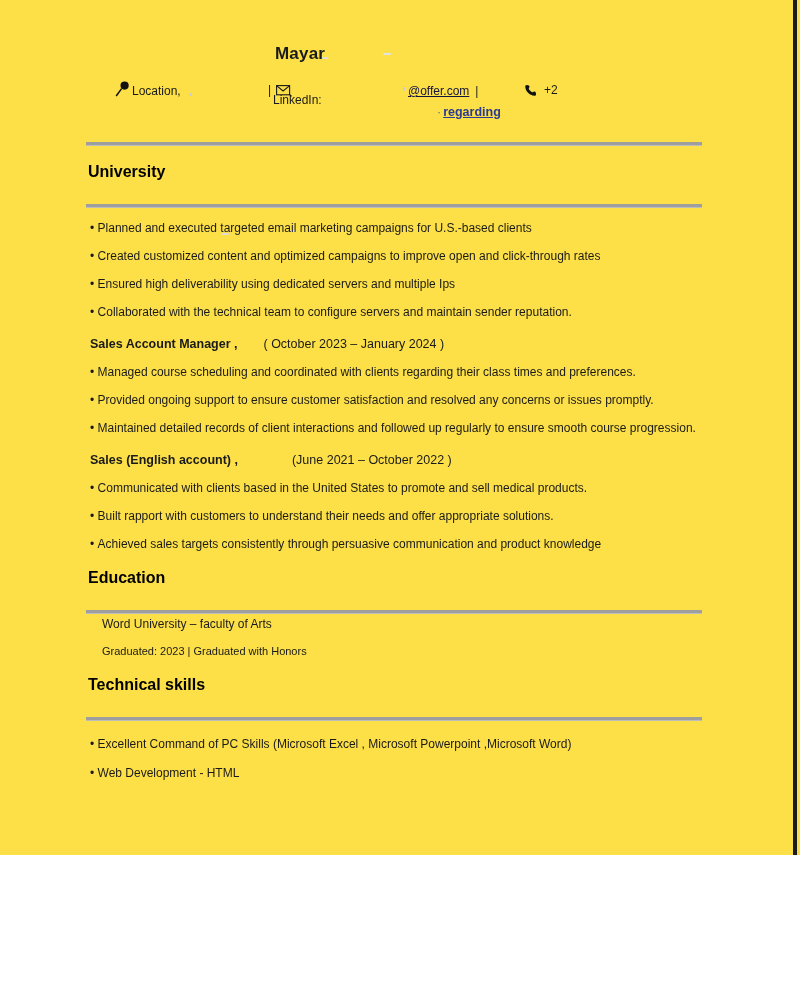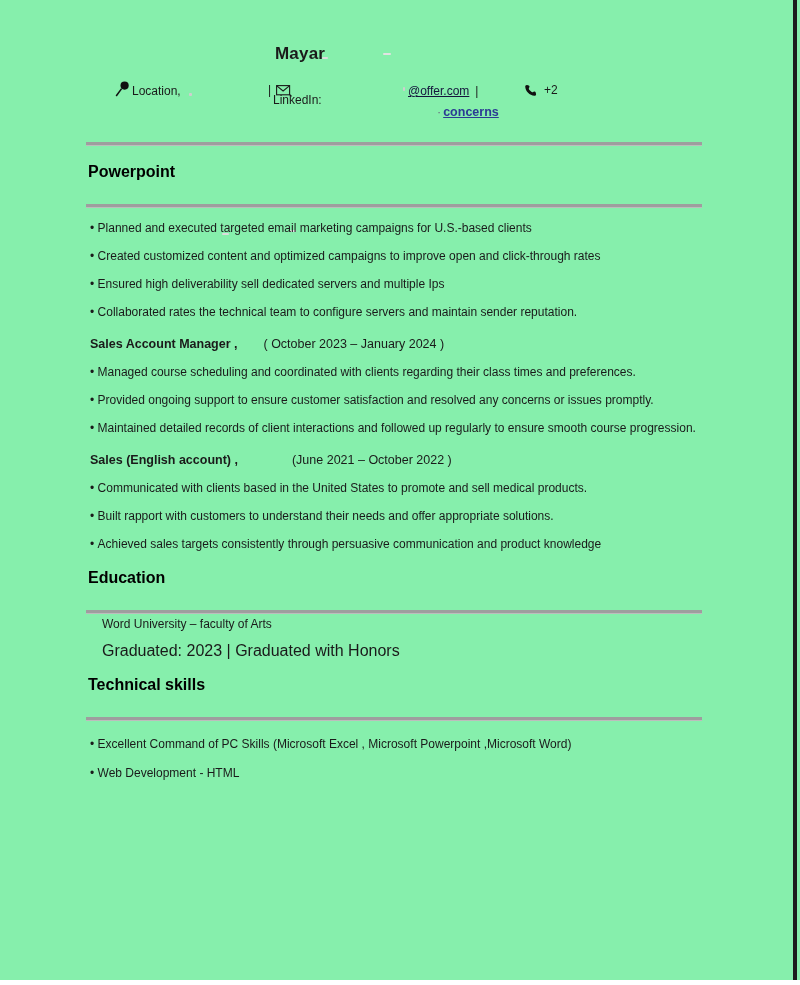--- a/index.html
+++ b/index.html
@@ -1,17 +1,17 @@
 <!DOCTYPE html>
 <html><head>
 <meta charset="utf-8">
 <style>
   html,body{margin:0;padding:0;background:#ffffff;}
   .page{
-    position:relative;width:800px;height:980px;background:#86efac;overflow:hidden;
+    position:relative;width:800px;height:855px;background:#fde047;overflow:hidden;
     font-family:"Liberation Sans","DejaVu Sans",sans-serif;color:#1a1a1a;
   }
   .right-edge-bar{position:absolute;left:793px;top:0;width:4px;height:985px;background:#1c1c1c;}
   
   .name{position:absolute;left:275px;top:44px;font-size:17px;font-weight:700;letter-spacing:.2px;}
   .c-abs{position:absolute;font-size:12px;white-space:nowrap;}
   .pin-wrap{position:absolute;left:115px;top:80px;}
   .loc{left:132px;top:84px;}
   .div-env{left:268px;top:83px;display:flex;align-items:center;gap:5px;}
   .email-wrap{left:408px;top:84px;}
@@ -34,21 +34,21 @@
   .jobtitle.tight{margin-top:16px;}
   .role{font-weight:700;}
   .period{font-weight:400;}
   .gap{display:inline-block;height:1px;}
   .g1{width:146px;} .g2{width:26px;} .g3{width:54px;}
   .bl{font-size:12px;line-height:16px;margin:12px 0 0 0;padding-left:4px;}
   .bl::before{content:"\2022\00a0 ";}
   .edu1{font-size:12.5px;font-weight:700;line-height:16px;margin:16px 0 0 0;padding-left:4px;}
   .edu1::before{content:"\2022\00a0";font-weight:400;}
   .edu2{font-size:12px;line-height:16px;margin:2px 0 0 0;padding-left:16px;}
-  .edu3{font-size:16px;line-height:16px;margin:11px 0 0 0;padding-left:16px;}
+  .edu3{font-size:11px;line-height:16px;margin:11px 0 0 0;padding-left:16px;}
   .skill1{margin-top:15px;}
   .skill2{margin-top:13px;}
   .icon{display:inline-block;vertical-align:middle;}
 </style>
 </head>
 <body>
 
 <div class="page">
 
   <div class="right-edge-bar"></div>
@@ -86,36 +86,36 @@
     <span>
       <svg class="icon" width="13" height="13" viewBox="0 0 16 16">
         <path fill="#111" d="M1.5,3.2 C1.4,1.9 2.6,0.9 3.8,1.2 L5.7,1.7 C6.5,1.9 7,2.8 6.7,3.6 L6,5.3 C5.8,5.9 6,6.5 6.4,7 L9,9.6 C9.5,10 10.1,10.2 10.7,10 L12.4,9.3 C13.2,9 14.1,9.5 14.3,10.3 L14.8,12.2 C15.1,13.4 14.1,14.6 12.9,14.5 C6.8,14.2 1.8,9.3 1.5,3.2 Z"></path>
       </svg>
     </span>
     <span>+2</span>
   </div>
 
   <div class="c-abs li-label">LinkedIn:</div>
   <div class="c-abs li-link-wrap">
-    <span class="predot">·</span><span class="li-link">concerns</span>
+    <span class="predot">·</span><span class="li-link">regarding</span>
   </div>
 
   <div class="artifact" style="left:222px;top:233px;width:7px;height:2px;"></div>
   <div class="artifact" style="left:290px;top:230px;width:6px;height:2px;background:#e0e0e0;"></div>
 
   <div class="main">
 
     <div class="rule"></div>
-    <div class="h2">Powerpoint</div>
+    <div class="h2">University</div>
     <div class="rule under-h2"></div>
 
     <p class="bl">Planned and executed targeted email marketing campaigns for U.S.-based clients</p>
     <p class="bl">Created customized content and optimized campaigns to improve open and click-through rates</p>
-    <p class="bl">Ensured high deliverability sell dedicated servers and multiple Ips</p>
-    <p class="bl">Collaborated rates the technical team to configure servers and maintain sender reputation.</p>
+    <p class="bl">Ensured high deliverability using dedicated servers and multiple Ips</p>
+    <p class="bl">Collaborated with the technical team to configure servers and maintain sender reputation.</p>
 
     <p class="jobtitle tight"><span class="role">Sales Account Manager ,</span><span class="gap g2"></span><span class="period">( October 2023 – January 2024 )</span></p>
     <p class="bl">Managed course scheduling and coordinated with clients regarding their class times and preferences.</p>
     <p class="bl">Provided ongoing support to ensure customer satisfaction and resolved any concerns or issues promptly.</p>
     <p class="bl">Maintained detailed records of client interactions and followed up regularly to ensure smooth course progression.</p>
 
     <p class="jobtitle tight"><span class="role">Sales (English account) ,</span><span class="gap g3"></span><span class="period">(June 2021 – October 2022 )</span></p>
     <p class="bl">Communicated with clients based in the United States to promote and sell medical products.</p>
     <p class="bl">Built rapport with customers to understand their needs and offer appropriate solutions.</p>
     <p class="bl">Achieved sales targets consistently through persuasive communication and product knowledge</p>

